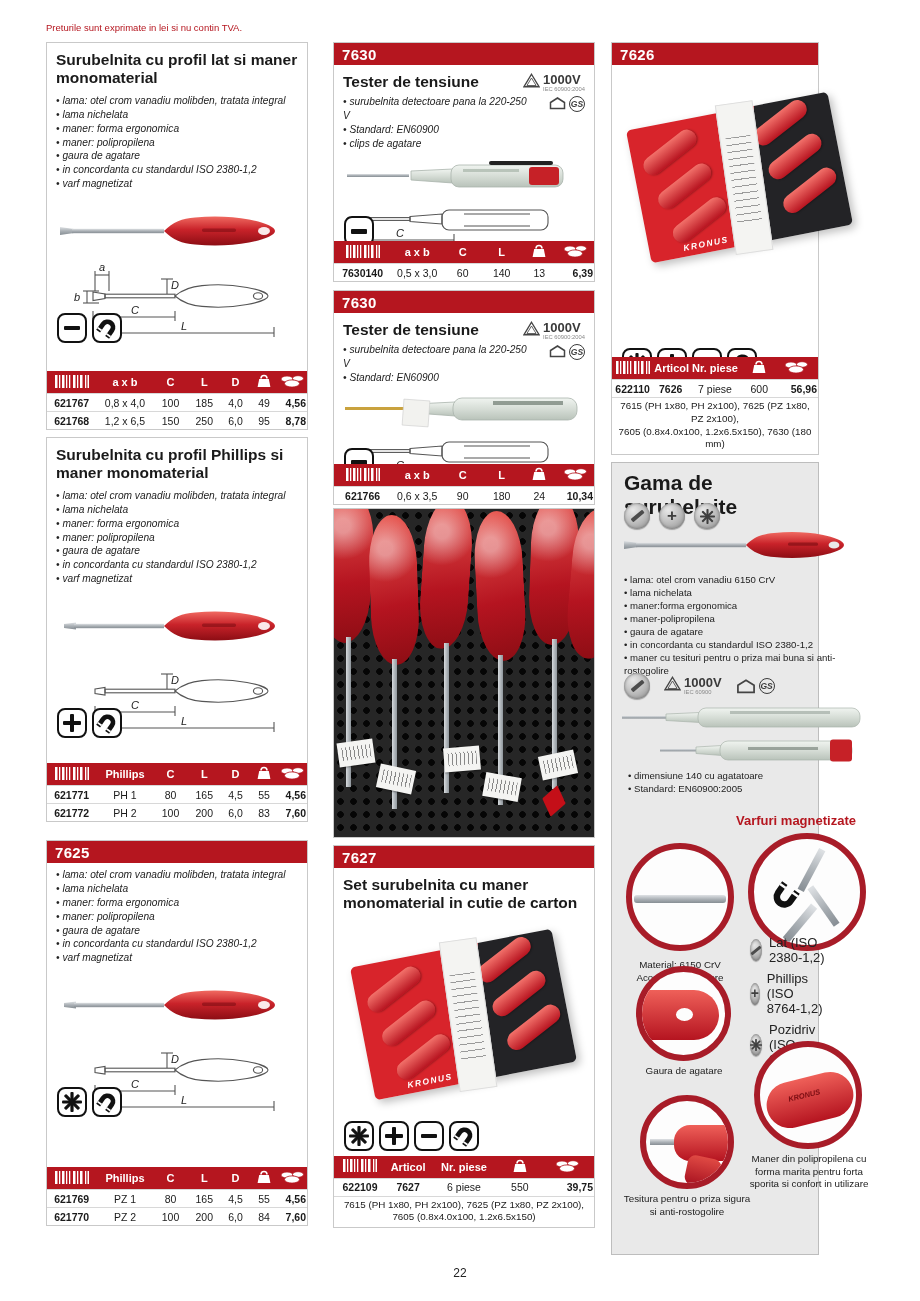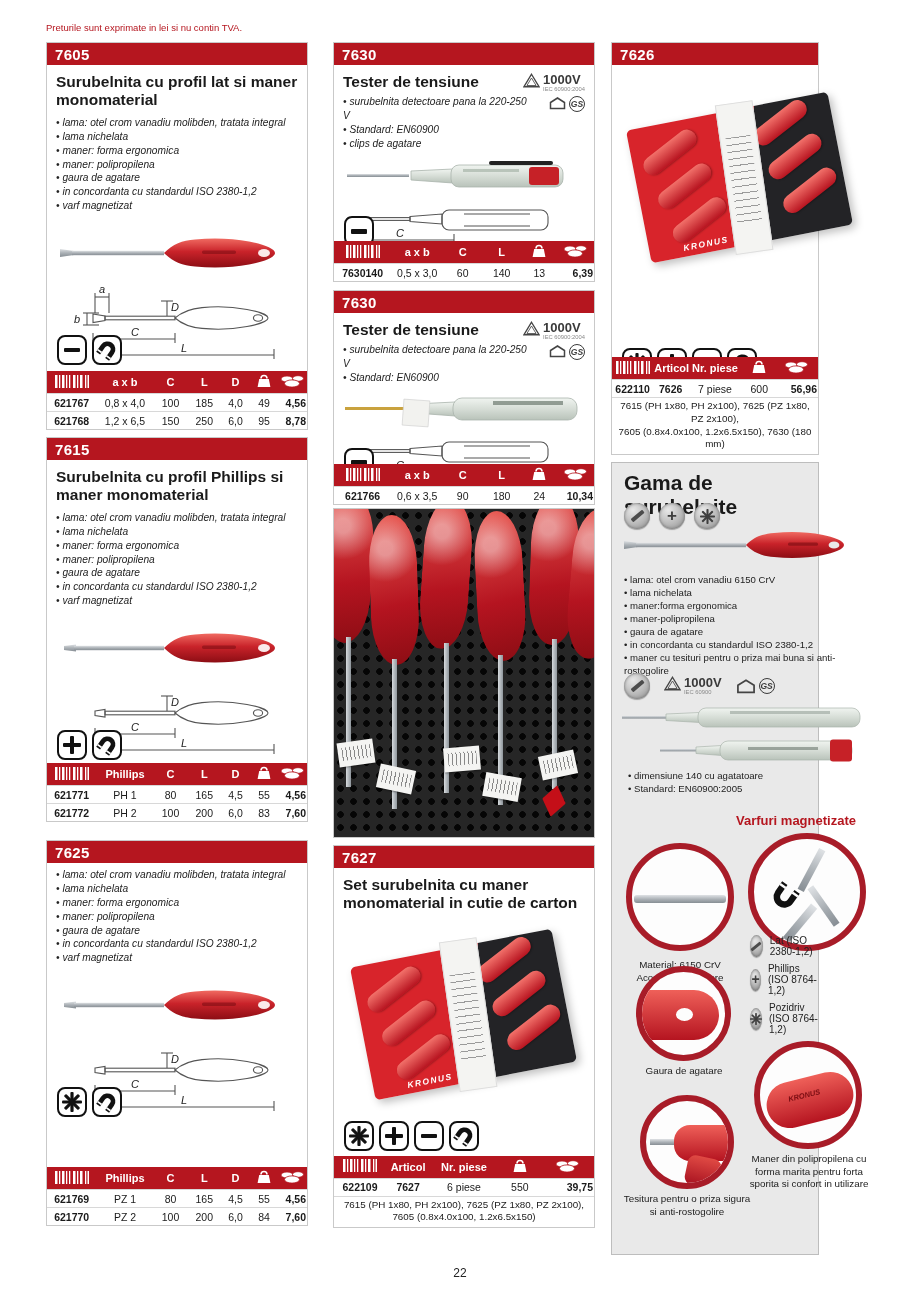--- a/index.html
+++ b/index.html
@@ -59,21 +59,21 @@
   .metal{border-radius:50%;background:radial-gradient(circle at 35% 28%,#e8e8e8,#b9b9b9 55%,#8b8b8b);box-shadow:inset 0 0 3px #666,0 1px 1px rgba(0,0,0,.3);display:flex;align-items:center;justify-content:center;}
   .m26{width:26px;height:26px;}
   .m22{width:22px;height:22px;}
   .slot{width:15px;height:3.6px;background:#4c4c4c;border-radius:1px;transform:rotate(-40deg);}
   .slot.sm{width:12px;height:3px;}
   .mplus{color:#3f3f3f;font-size:17px;font-weight:bold;line-height:1;margin-top:-1px;}
   .circ{position:absolute;border:6.5px solid #a81c28;border-radius:50%;background:#fdfdfd;box-sizing:border-box;overflow:hidden;}
   .cap{position:absolute;font-size:9.8px;text-align:center;line-height:1.3;color:#222;}
   .magtitle{position:absolute;font-weight:bold;font-size:13px;color:#b5161f;text-align:center;}
   .prow{display:flex;align-items:center;gap:7px;margin-bottom:6px;}
-  .plabel{font-size:10px;color:#222;}
+  .plabel{font-size:13px;color:#222;}
   .pgnum{position:absolute;left:0;right:0;top:1266px;text-align:center;font-size:12px;color:#222;}
   .steelbar{background:linear-gradient(#dfe2e5,#a9afb4 55%,#878e94);}
 </style>
 </head>
 <body>
 
 <svg width="0" height="0" style="position:absolute">
   <defs>
     <linearGradient id="gradRed" x1="0" y1="0" x2="0" y2="1">
       <stop offset="0" stop-color="#f06a61"></stop>
@@ -91,21 +91,20 @@
         <stop offset="1" stop-color="#b9c3ba"></stop>
     </linearGradient>
   </defs>
 </svg>
 
 <div class="note">Preturile sunt exprimate in lei si nu contin TVA.</div>
 
 <div id="col1" class="col">
 
   <div class="card" style="min-height:388px;margin-bottom:7px;">
-    <div class="band">7605</div>
     <div class="cbody">
       <div class="title">Surubelnita cu profil lat si maner monomaterial</div>
       <ul class="blist">
         <li>lama: otel crom vanadiu molibden, tratata integral</li>
           <li>lama nichelata</li>
         <li>maner: forma ergonomica</li>
           <li>maner: polipropilena</li>
         <li>gaura de agatare</li>
           <li>in concordanta cu standardul ISO 2380-1,2</li>
         <li>varf magnetizat</li>
@@ -217,21 +216,20 @@
               <td>6,0</td>
               <td>95</td>
               <td class="pr">8,78</td>
             </tr>
       </tbody>
         </table>
     </div>
   </div>
 
   <div class="card" style="min-height:385px;margin-bottom:18px;">
-    <div class="band">7615</div>
     <div class="cbody">
       <div class="title">Surubelnita cu profil Phillips si maner monomaterial</div>
       <ul class="blist">
         <li>lama: otel crom vanadiu molibden, tratata integral</li>
           <li>lama nichelata</li>
         <li>maner: forma ergonomica</li>
           <li>maner: polipropilena</li>
         <li>gaura de agatare</li>
           <li>in concordanta cu standardul ISO 2380-1,2</li>
         <li>varf magnetizat</li>

